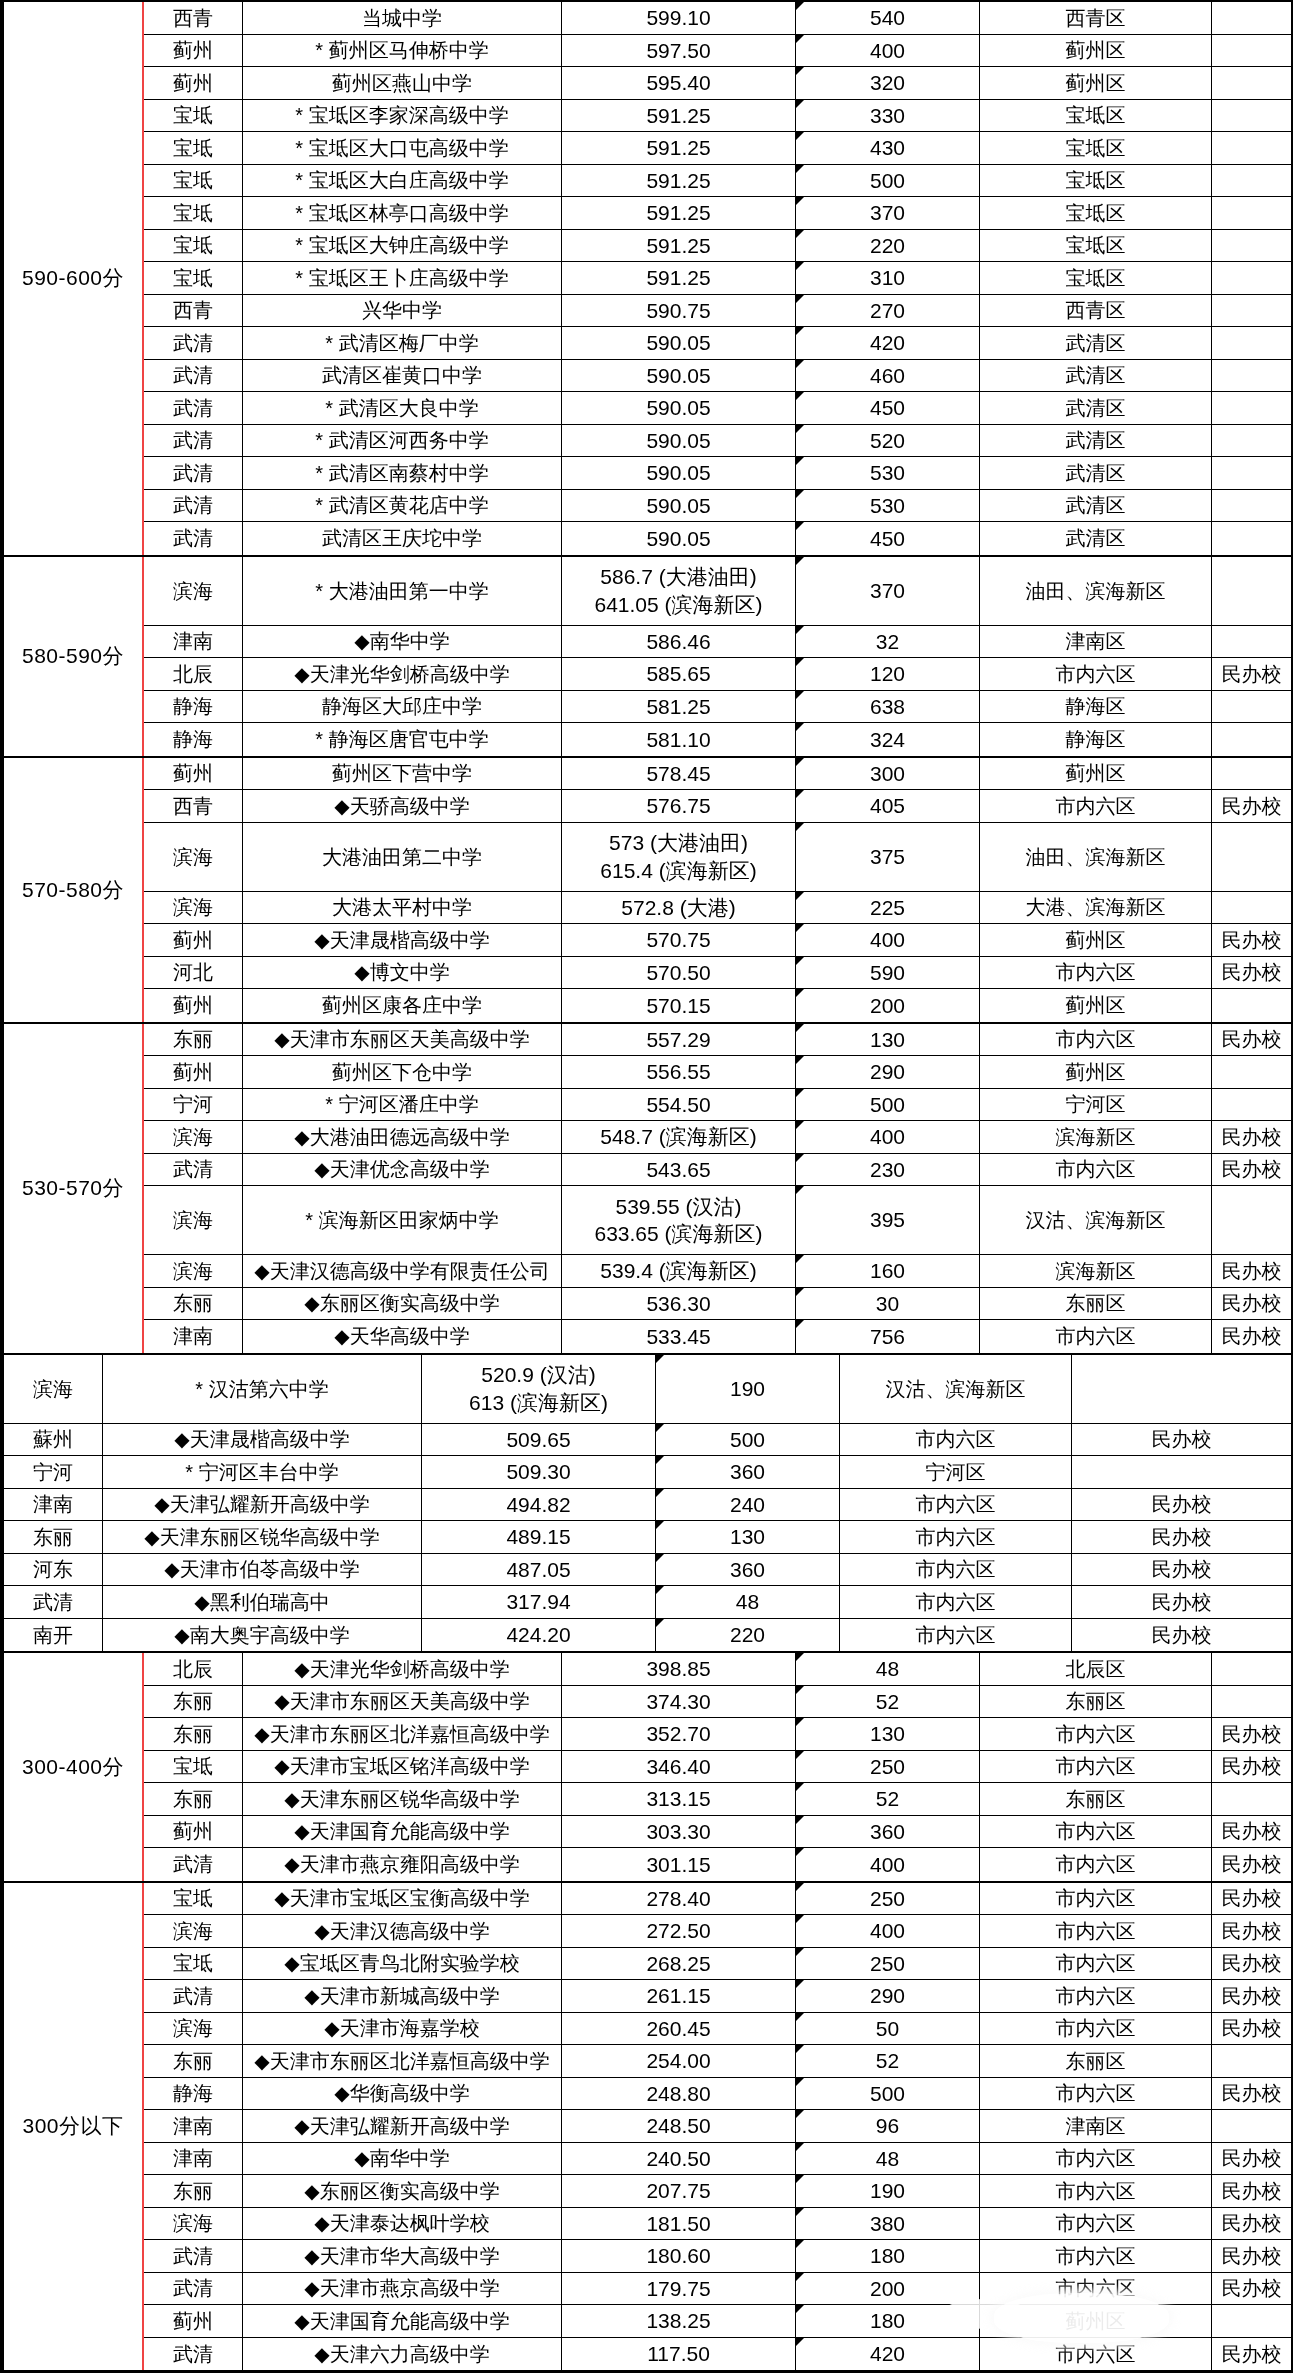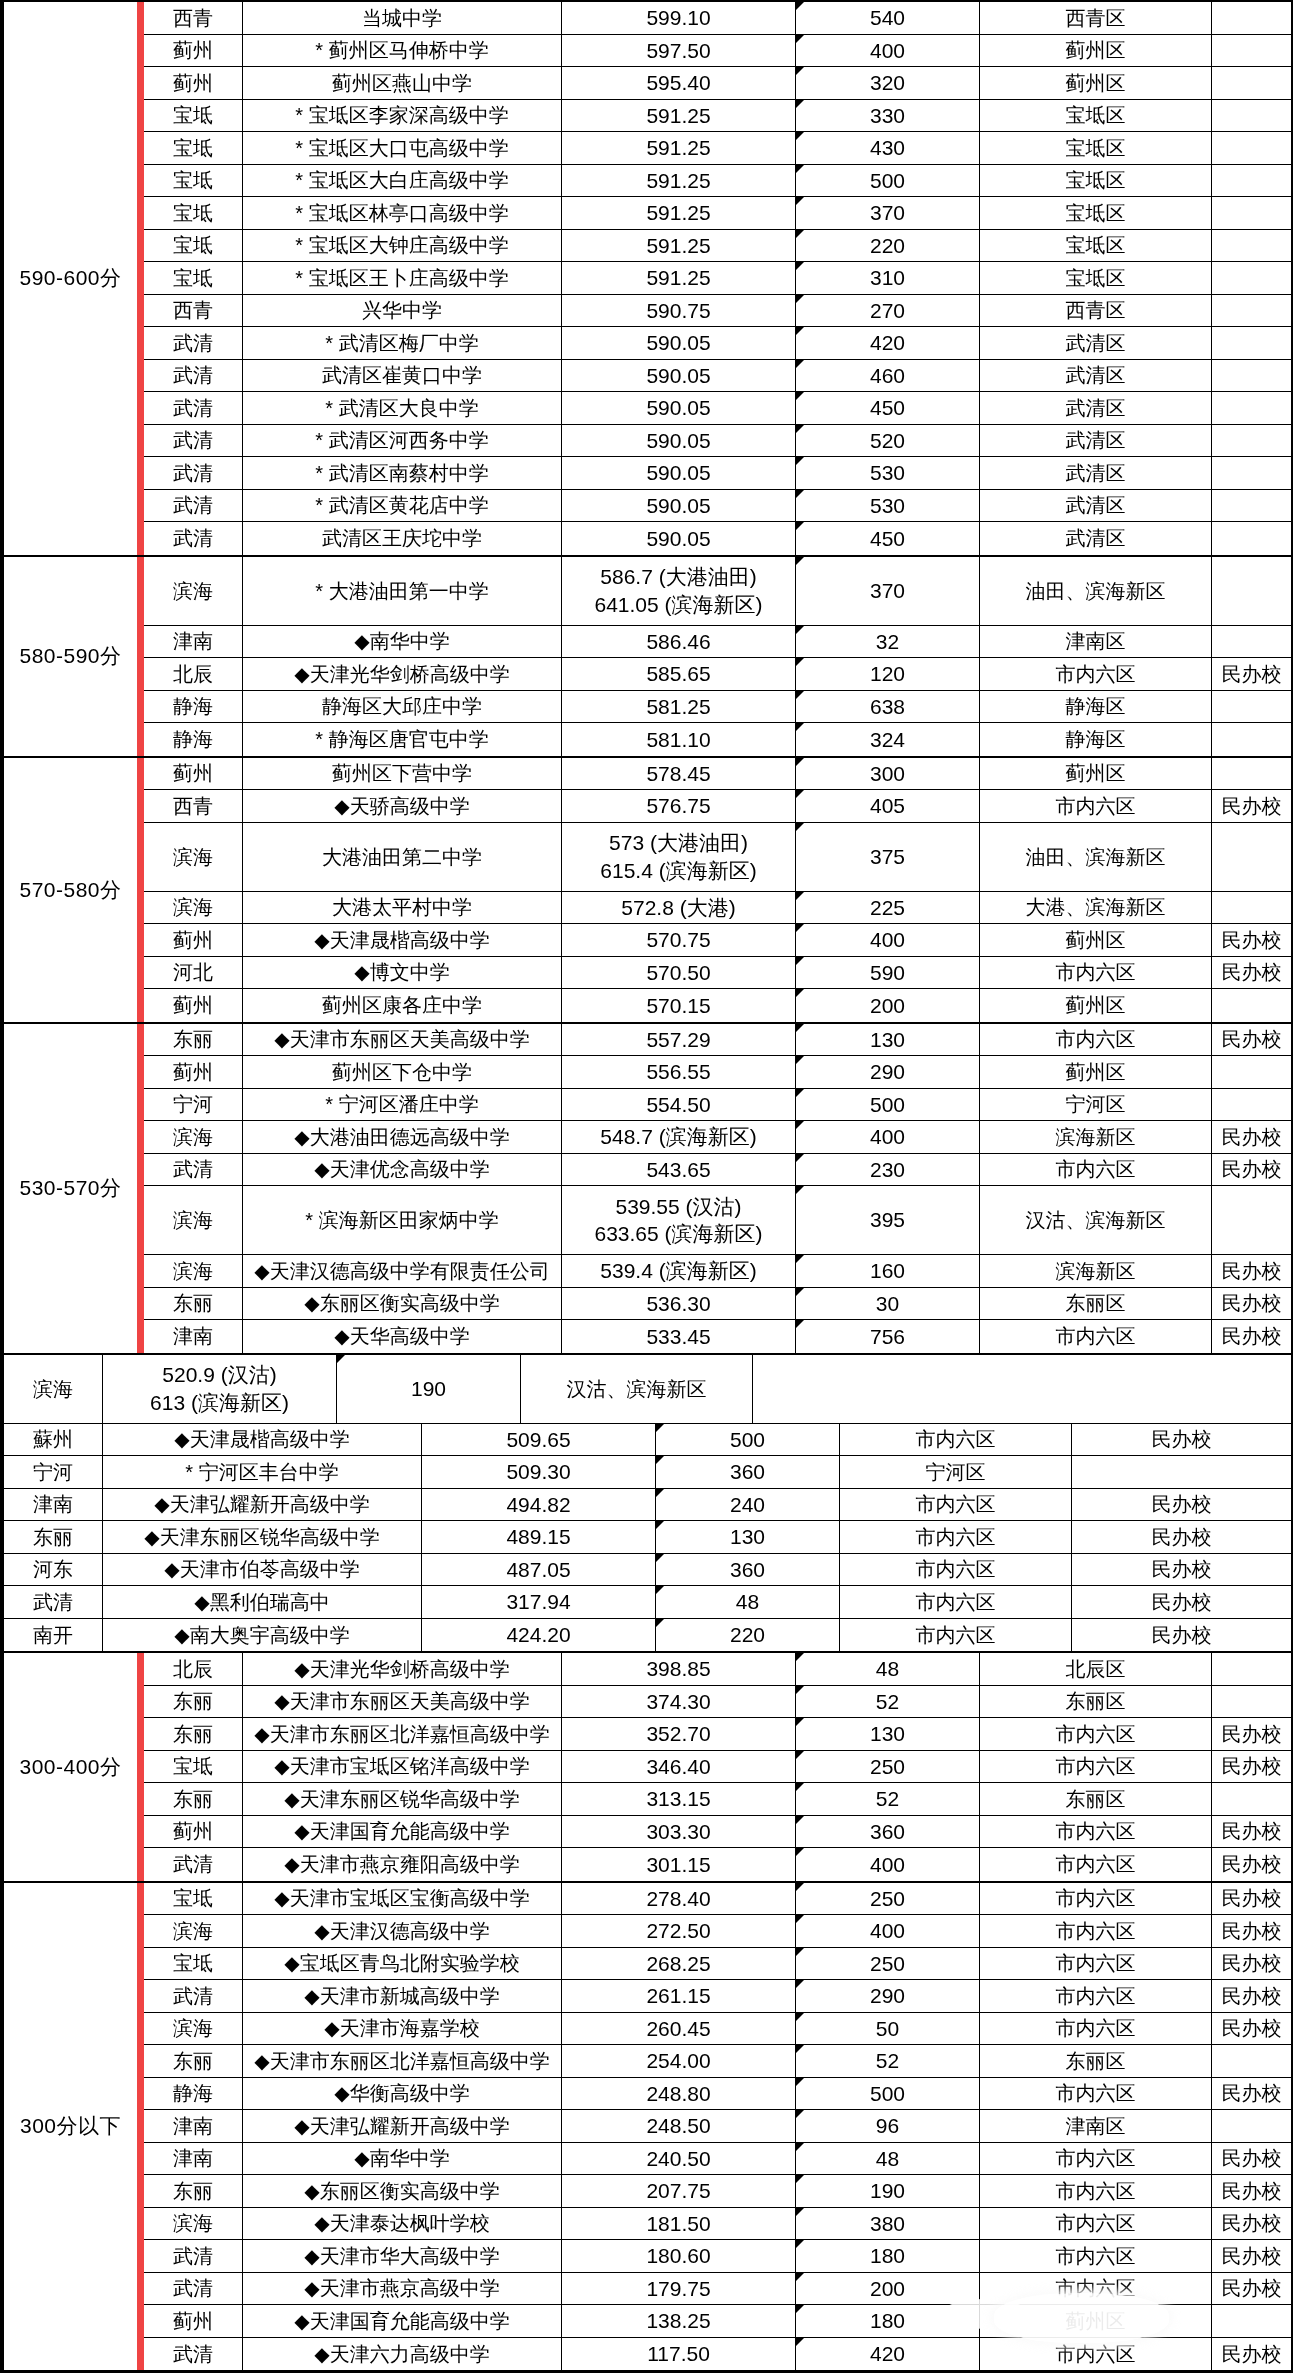--- a/index.html
+++ b/index.html
@@ -16,21 +16,21 @@
     border-bottom-width: 3px;
     background: #fff;
   }
   .section {
     display: flex;
     border-bottom: 2px solid #000;
   }
   .section:last-child { border-bottom: none; }
   .range-cell {
     width: 140px; min-width: 140px;
-    border-right: 7px solid #ef4444;
+    border-right: 2px solid #ef4444;
     display: flex; align-items: center; justify-content: center;
     text-align: center;
     font-size: 21px;
     letter-spacing: 0.5px;
   }
   .rows { flex: 1; display: flex; flex-direction: column; }
   .row {
     display: flex;
     height: 32.5px;
     border-bottom: 1px solid #000;
@@ -910,20 +910,23 @@
           </div>
         </div>
       </div>
     </div>
     <div class="section">
       <div class="rows">
         <div class="row tall">
           <div class="cell district">
             <span class="val">滨海</span>
           </div>
+          <div class="cell school">
+            <span class="val">* 汉沽第六中学</span>
+          </div>
           <div class="cell score">
             <span class="val">520.9 (汉沽)
 613 (滨海新区)</span>
           </div>
           <div class="cell count">
             <div class="corner"></div>
             <span class="val">190</span>
           </div>
           <div class="cell region">
             <span class="val">汉沽、滨海新区</span>

